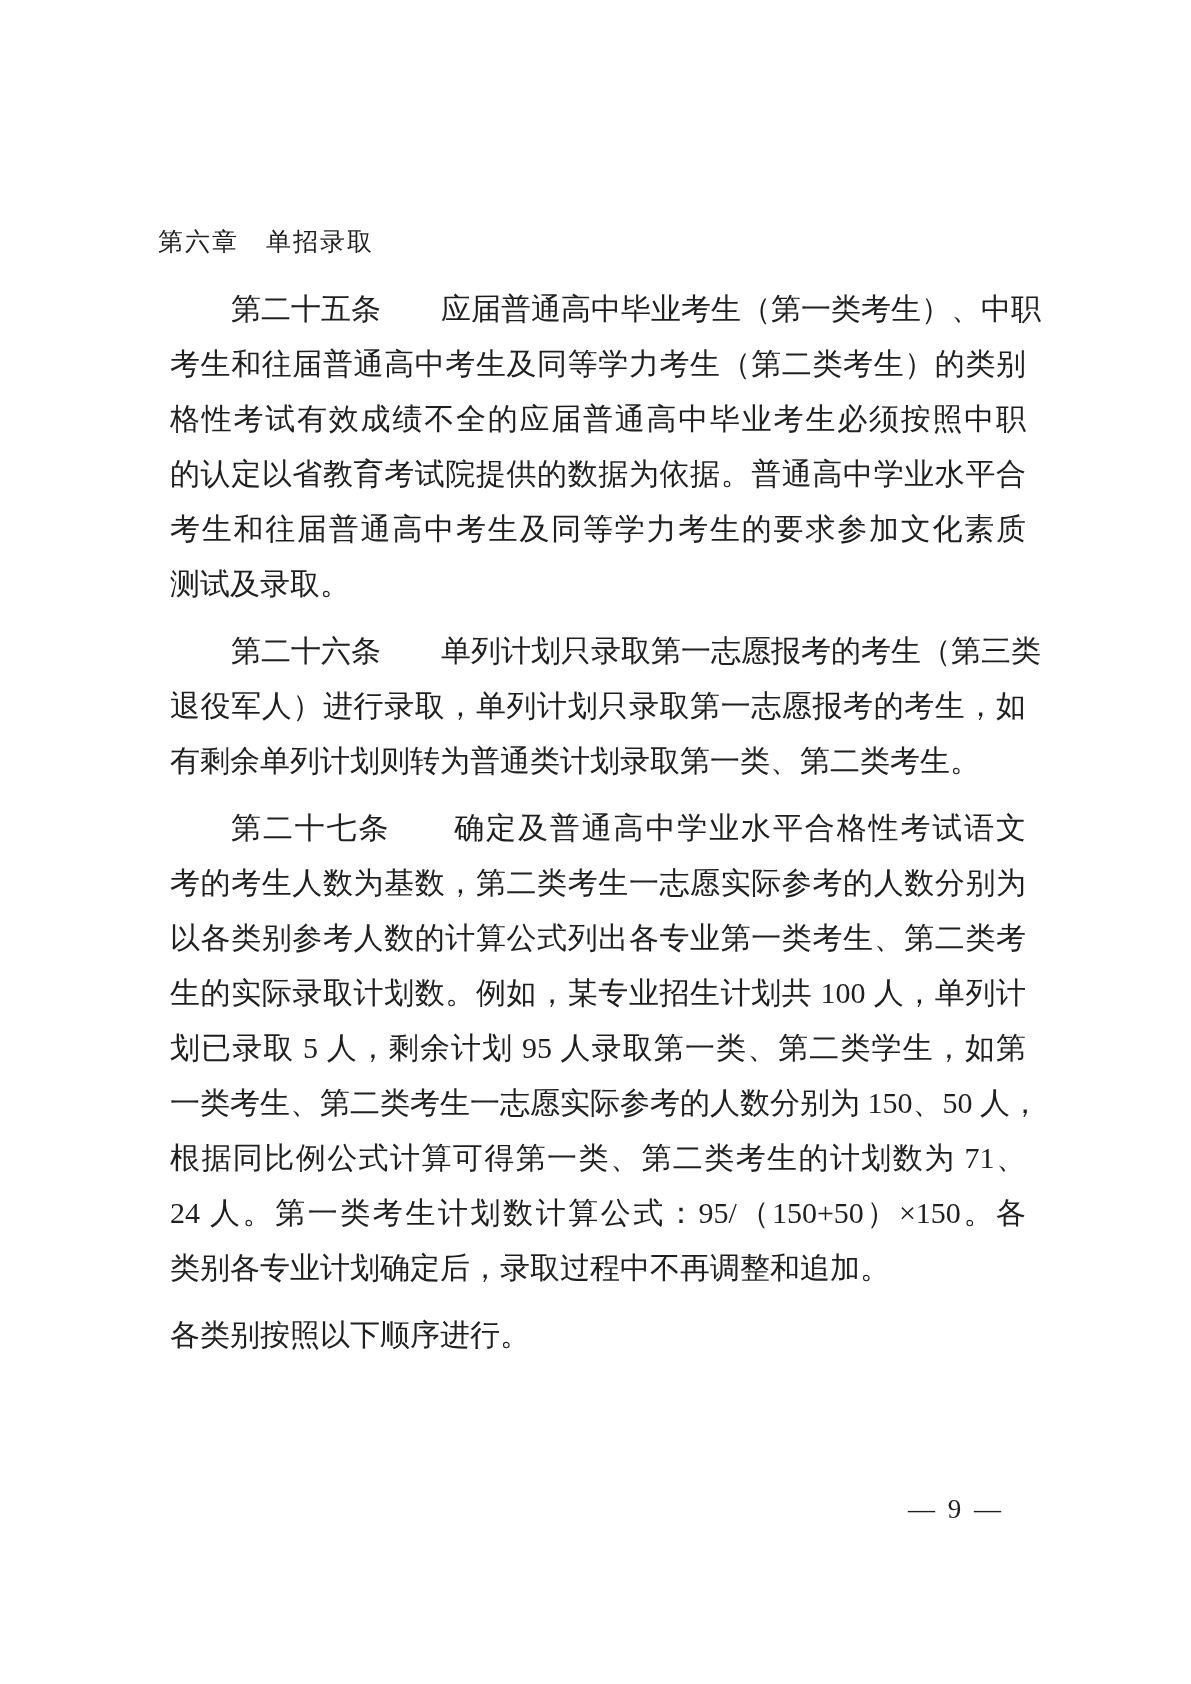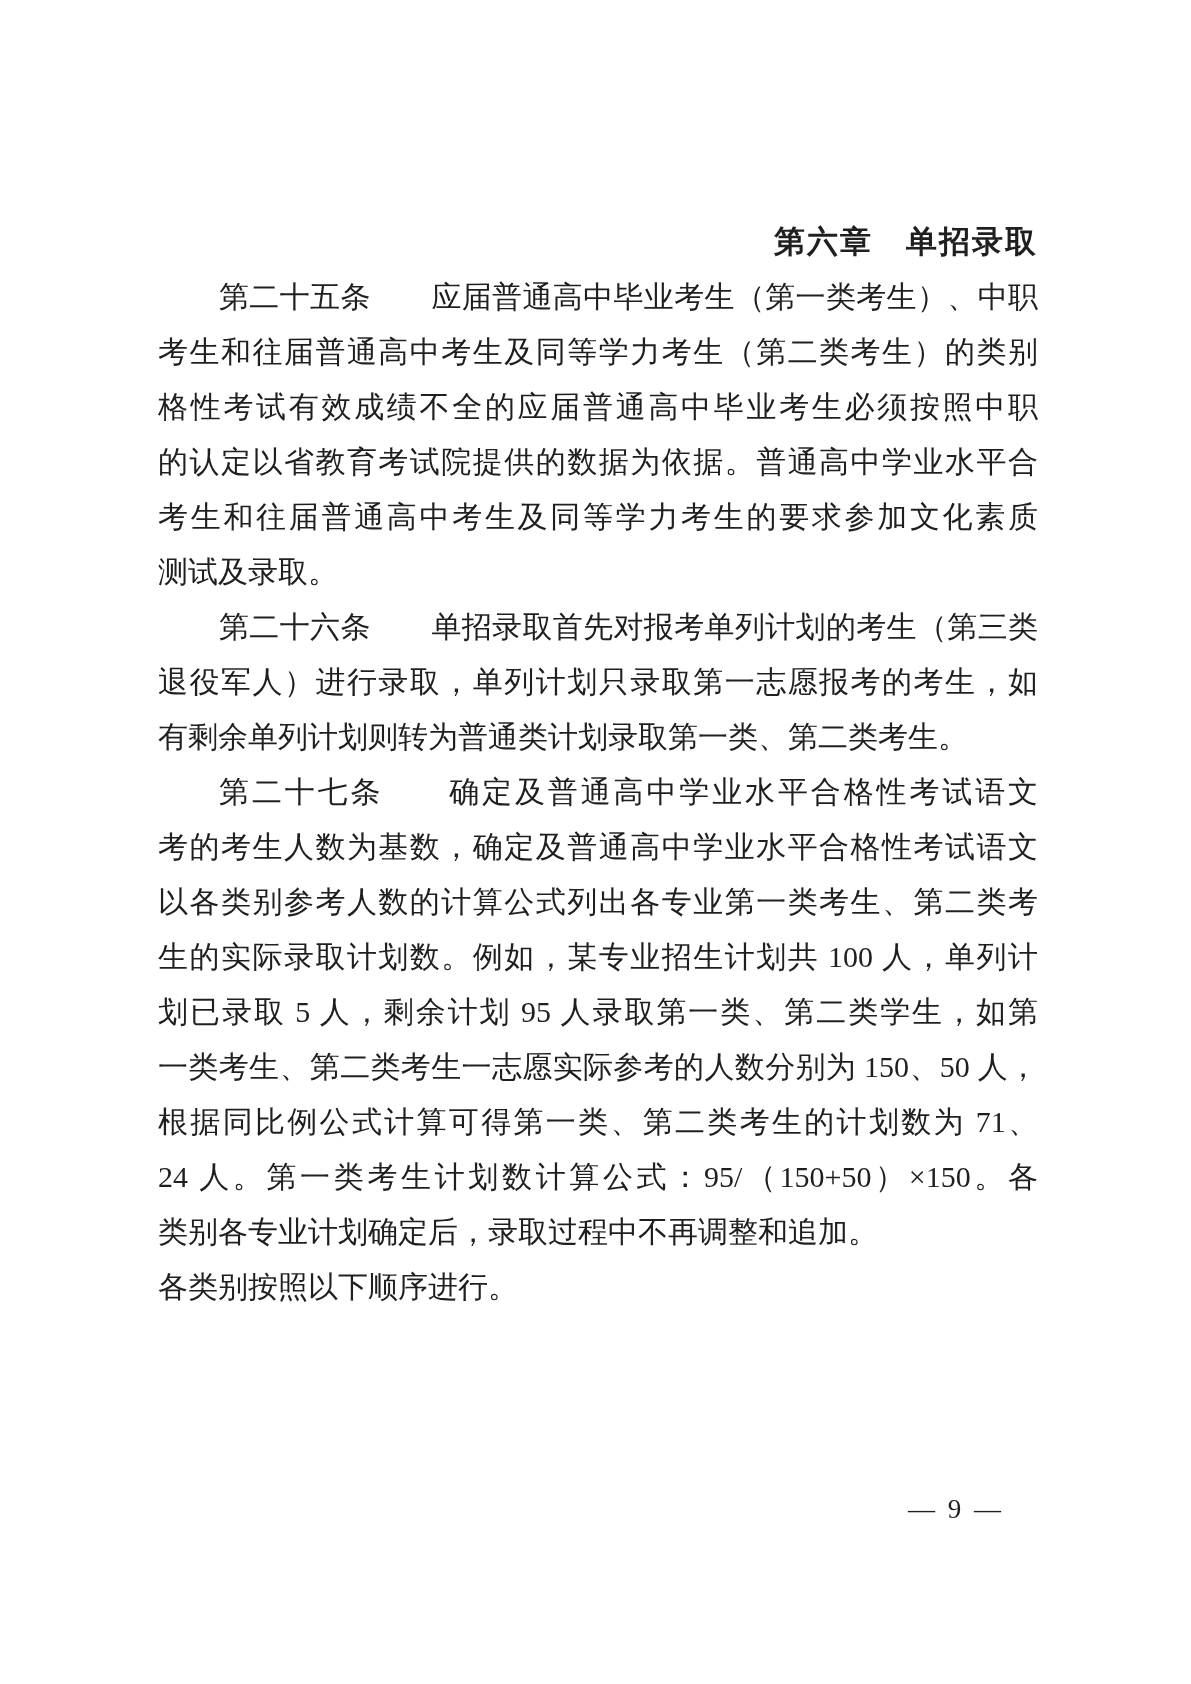--- a/index.html
+++ b/index.html
@@ -19,28 +19,27 @@
   }
   .content {
     position: absolute;
     left: 158px;
     top: 214px;
     width: 880px;
   }
   .chapter-title {
     height: 55px;
     line-height: 55px;
-    font-size: 31px;
-    text-align: right;
+    font-size: 25px;
+    text-align: left;
     letter-spacing: 2px;
     white-space: nowrap;
-    font-weight: bold;
   }
   .paragraph {
-    margin: 0;
+    margin: 12px;
   }
   .line {
     height: 55px;
     line-height: 55px;
     font-size: 30px;
     text-align: justify;
     text-align-last: justify;
     white-space: nowrap;
   }
   .line.first {
@@ -68,27 +67,27 @@
     <div>
         <div class="paragraph">
           <div class="line first">第二十五条　　应届普通高中毕业考生（第一类考生）、中职</div>
           <div class="line">考生和往届普通高中考生及同等学力考生（第二类考生）的类别</div>
           <div class="line">格性考试有效成绩不全的应届普通高中毕业考生必须按照中职</div>
           <div class="line">的认定以省教育考试院提供的数据为依据。普通高中学业水平合</div>
           <div class="line">考生和往届普通高中考生及同等学力考生的要求参加文化素质</div>
           <div class="line last">测试及录取。</div>
         </div>
         <div class="paragraph">
-          <div class="line first">第二十六条　　单招录取首先对报考单列计划的考生（第三类</div>
+          <div class="line first">第二十六条　　单列计划只录取第一志愿报考的考生（第三类</div>
           <div class="line">退役军人）进行录取，单列计划只录取第一志愿报考的考生，如</div>
           <div class="line last">有剩余单列计划则转为普通类计划录取第一类、第二类考生。</div>
         </div>
         <div class="paragraph">
           <div class="line first">第二十七条　　确定及普通高中学业水平合格性考试语文</div>
-          <div class="line">考的考生人数为基数，确定及普通高中学业水平合格性考试语文</div>
+          <div class="line">考的考生人数为基数，第二类考生一志愿实际参考的人数分别为</div>
           <div class="line">以各类别参考人数的计算公式列出各专业第一类考生、第二类考</div>
           <div class="line">生的实际录取计划数。例如，某专业招生计划共 100 人，单列计</div>
           <div class="line">划已录取 5 人，剩余计划 95 人录取第一类、第二类学生，如第</div>
           <div class="line">一类考生、第二类考生一志愿实际参考的人数分别为 150、50 人，</div>
           <div class="line">根据同比例公式计算可得第一类、第二类考生的计划数为 71、</div>
           <div class="line">24 人。第一类考生计划数计算公式：95/（150+50）×150。各</div>
           <div class="line last">类别各专业计划确定后，录取过程中不再调整和追加。</div>
         </div>
         <div class="paragraph">
           <div class="line last">各类别按照以下顺序进行。</div>

